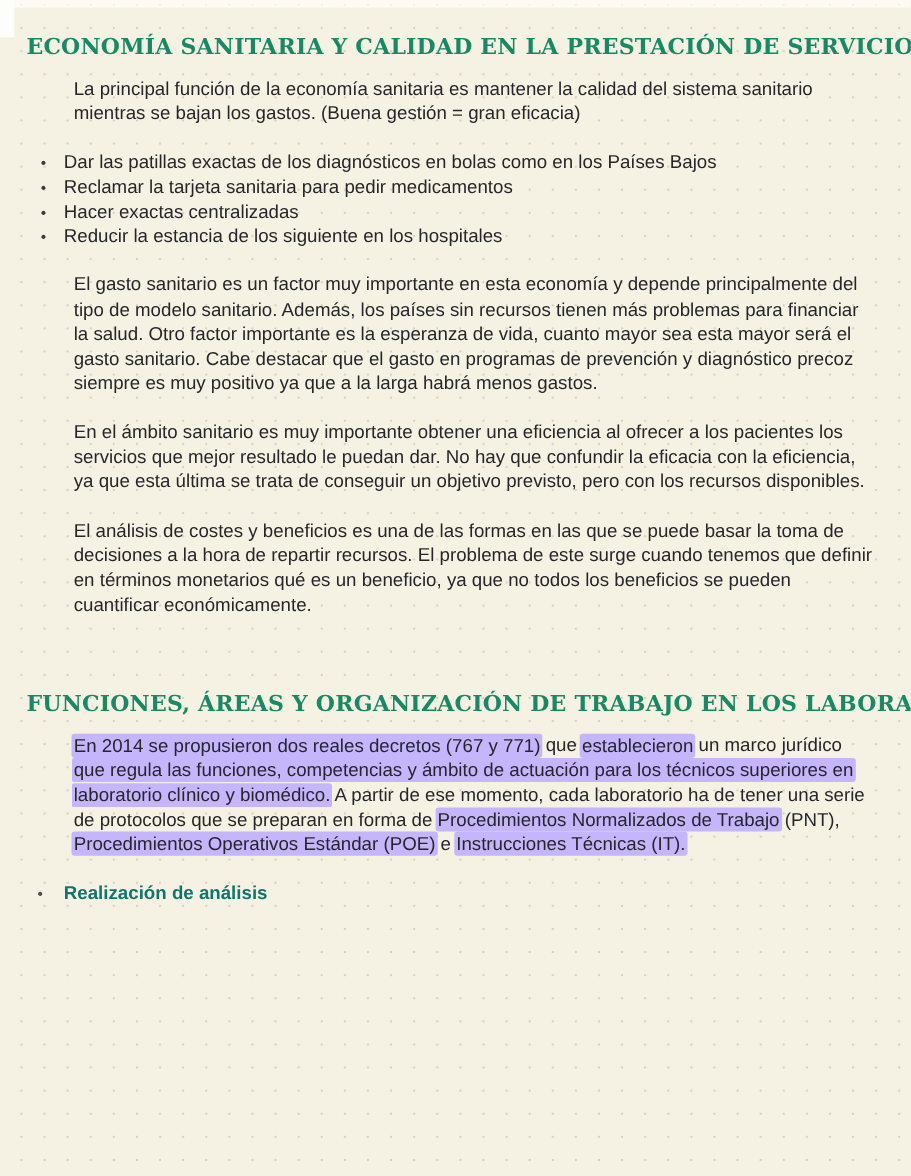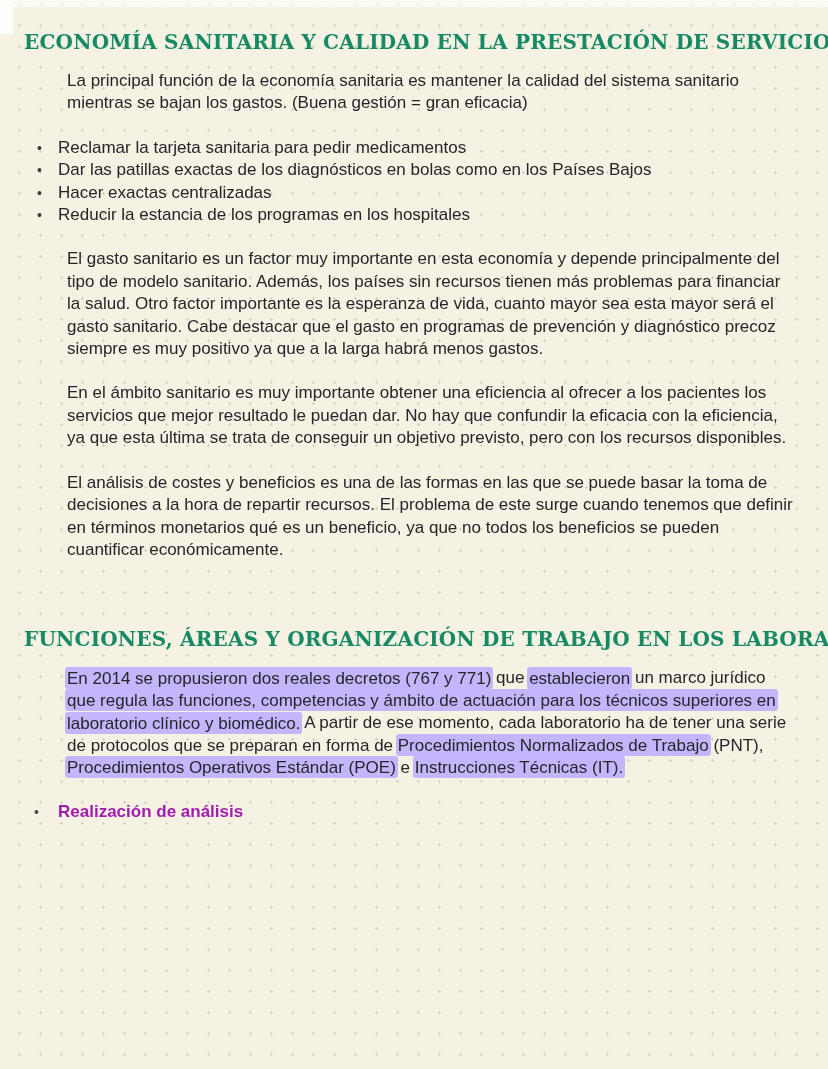--- a/index.html
+++ b/index.html
@@ -90,21 +90,21 @@
   .green-list {
     list-style: none;
     margin-bottom: 22px;
   }
   .green-list li {
     position: relative;
     padding-left: 34px;
     font-size: 17px;
     line-height: 22.4px;
     font-weight: bold;
-    color: #a21caf;
+    color: #0f766e;
   }
   .green-list li::before {
     content: "•";
     position: absolute;
     left: 10px;
     top: 0;
     color: #4a4a4e;
     font-size: 14px;
     font-weight: normal;
   }
@@ -115,24 +115,24 @@
 <div class="edge-strip-top"></div>
 <div class="edge-notch-topleft"></div>
 
 <div class="page">
 
   <div class="section-title">ECONOMÍA SANITARIA Y CALIDAD EN LA PRESTACIÓN DE SERVICIOS</div>
 
   <p class="para">La principal función de la economía sanitaria es mantener la calidad del sistema sanitario mientras se bajan los gastos. (Buena gestión = gran eficacia)</p>
 
   <ul class="bullet-list">
+    <li>Dar las patillas exactas de los diagnósticos en bolas como en los Países Bajos</li>
     <li>Reclamar la tarjeta sanitaria para pedir medicamentos</li>
-    <li>Dar las patillas exactas de los diagnósticos en bolas como en los Países Bajos</li>
     <li>Hacer exactas centralizadas</li>
-    <li>Reducir la estancia de los programas en los hospitales</li>
+    <li>Reducir la estancia de los siguiente en los hospitales</li>
   </ul>
 
   <p class="para">El gasto sanitario es un factor muy importante en esta economía y depende principalmente del tipo de modelo sanitario. Además, los países sin recursos tienen más problemas para financiar la salud. Otro factor importante es la esperanza de vida, cuanto mayor sea esta mayor será el gasto sanitario. Cabe destacar que el gasto en programas de prevención y diagnóstico precoz siempre es muy positivo ya que a la larga habrá menos gastos.</p>
 
   <p class="para">En el ámbito sanitario es muy importante obtener una eficiencia al ofrecer a los pacientes los servicios que mejor resultado le puedan dar. No hay que confundir la eficacia con la eficiencia, ya que esta última se trata de conseguir un objetivo previsto, pero con los recursos disponibles.</p>
 
   <p class="para">El análisis de costes y beneficios es una de las formas en las que se puede basar la toma de decisiones a la hora de repartir recursos. El problema de este surge cuando tenemos que definir en términos monetarios qué es un beneficio, ya que no todos los beneficios se pueden cuantificar económicamente.</p>
 
   <div class="gap-before-section2"></div>
 

